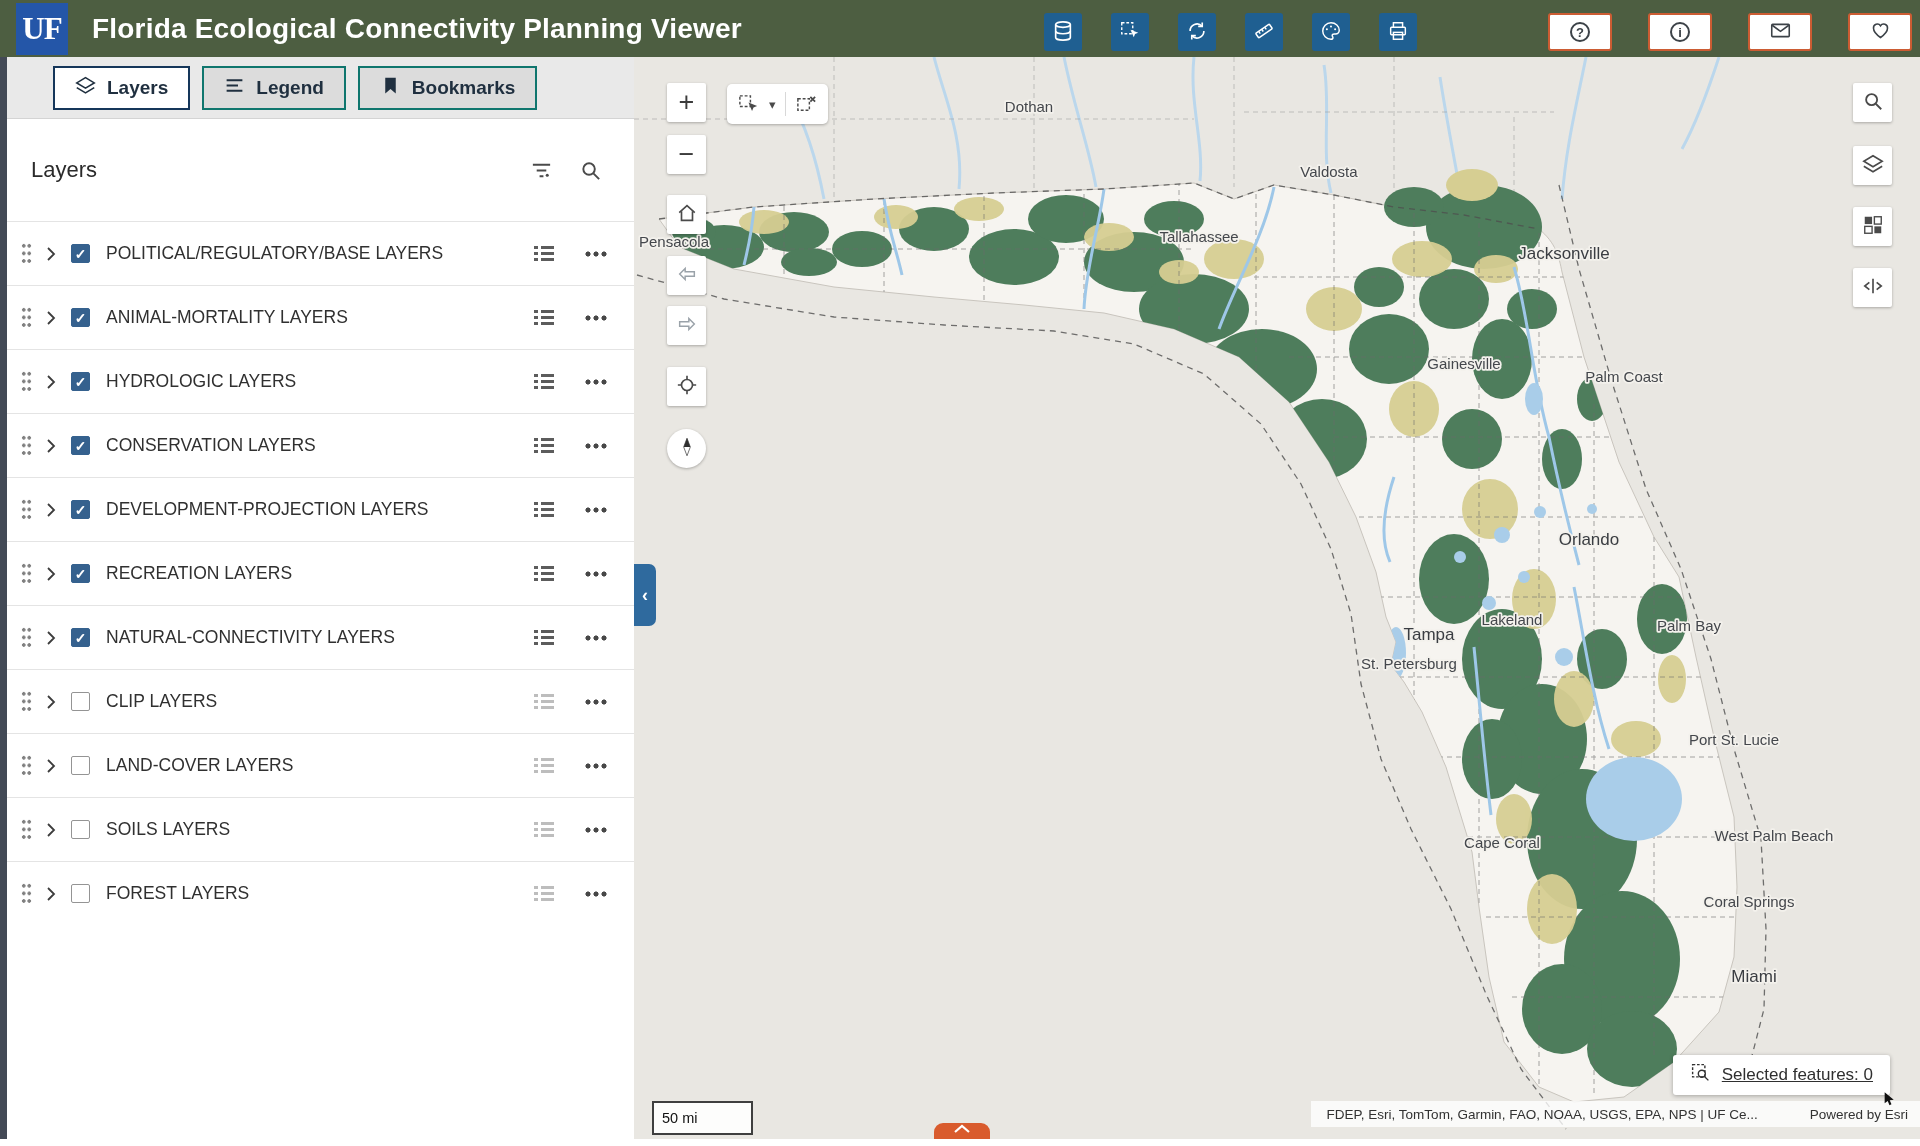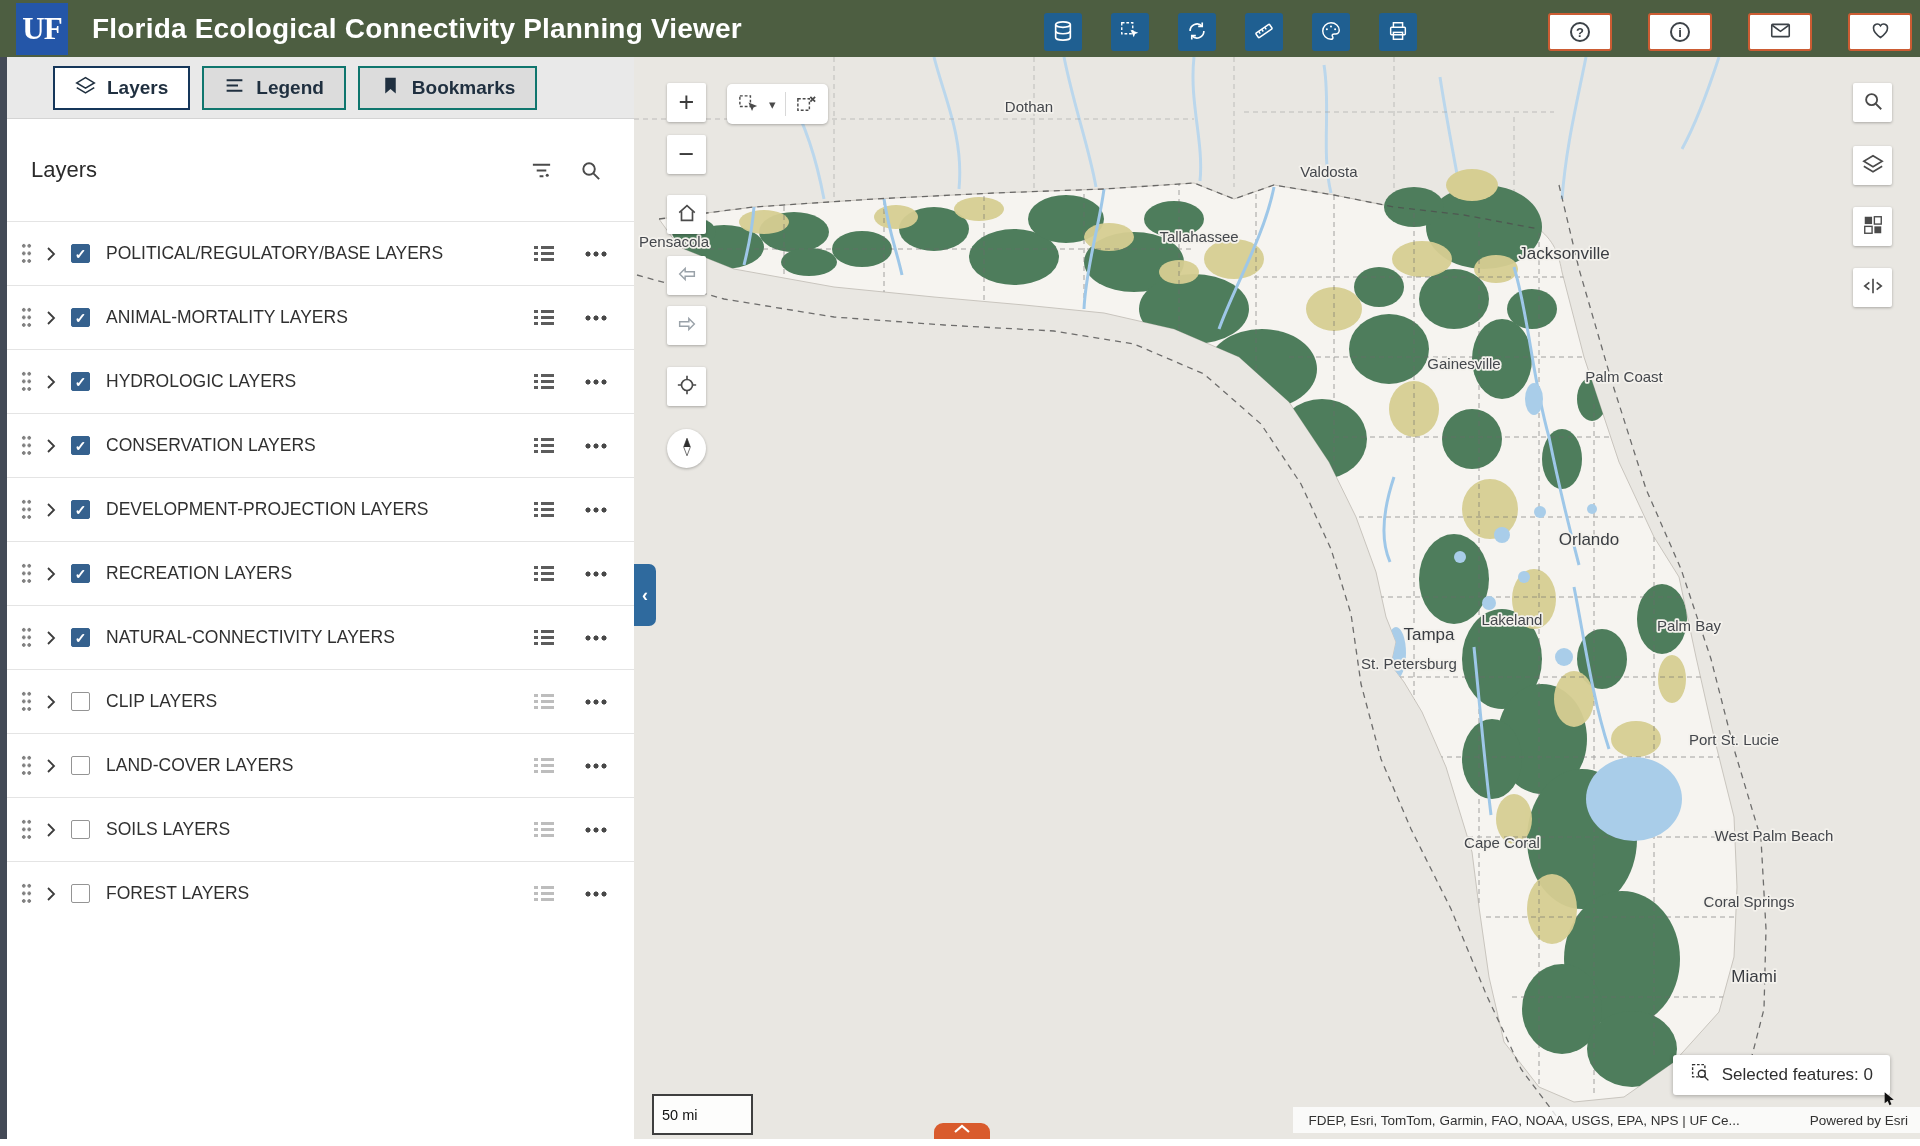--- a/index.html
+++ b/index.html
@@ -77,30 +77,30 @@
                  box-shadow:0 1px 3px rgba(0,0,0,.28); display:flex; align-items:center; padding:0 10px; gap:9px; }
   .sel-toolbar svg { width:23px; height:23px; }
   .sel-caret { font-size:13px; color:#4a4a4a; cursor:pointer; }
   .vdiv { width:1px; height:24px; background:#d8d8d8; }
   .tool-icon { display:flex; cursor:pointer; }
 
   .collapse { position:absolute; left:0; top:507px; width:22px; height:62px; background:#2f6a9e;
               border-radius:0 7px 7px 0; display:flex; align-items:center; justify-content:center;
               color:#fff; font-size:18px; font-weight:bold; cursor:pointer; }
 
-  .scalebar { position:absolute; left:18px; bottom:4px; width:101px; height:41px;
+  .scalebar { position:absolute; left:18px; bottom:4px; width:101px; height:34px;
               background:rgba(255,255,255,.9); border:2px solid #3f3f3f; display:flex; align-items:center;
               padding-left:8px; font-size:14.5px; color:#111; }
 
-  .attrib { position:absolute; right:0; bottom:6px; height:26px; background:rgba(255,255,255,.78);
-            display:flex; align-items:center; font-size:13.5px; color:#323232; padding:0 12px 0 16px; gap:70px; }
+  .attrib { position:absolute; right:0; bottom:12px; height:26px; background:rgba(255,255,255,.78);
+            display:flex; align-items:center; font-size:13.5px; color:#323232; padding:0 12px 0 16px; gap:52px; }
 
   .selfeat { position:absolute; right:30px; bottom:44px; height:40px; background:#fff; border-radius:3px;
              box-shadow:0 1px 4px rgba(0,0,0,.3); display:flex; align-items:center; gap:11px;
-             padding:0 17px; font-size:17px; color:#2f2f2f; cursor:pointer; }
+             padding:0 17px; font-size:17px; color:#2f2f2f; cursor:pointer;text-decoration:underline; }
   .selfeat svg { width:21px; height:21px; }
   .cursor-ptr { position:absolute; right:22px; bottom:32px; width:16px; height:16px; }
 
   .expand-up { position:absolute; left:300px; bottom:0; width:56px; height:16px; background:#d95b2d;
                border-radius:9px 9px 0 0; display:flex; align-items:flex-start; justify-content:center;
                cursor:pointer; }
 </style>
 </head>
 <body>
 

